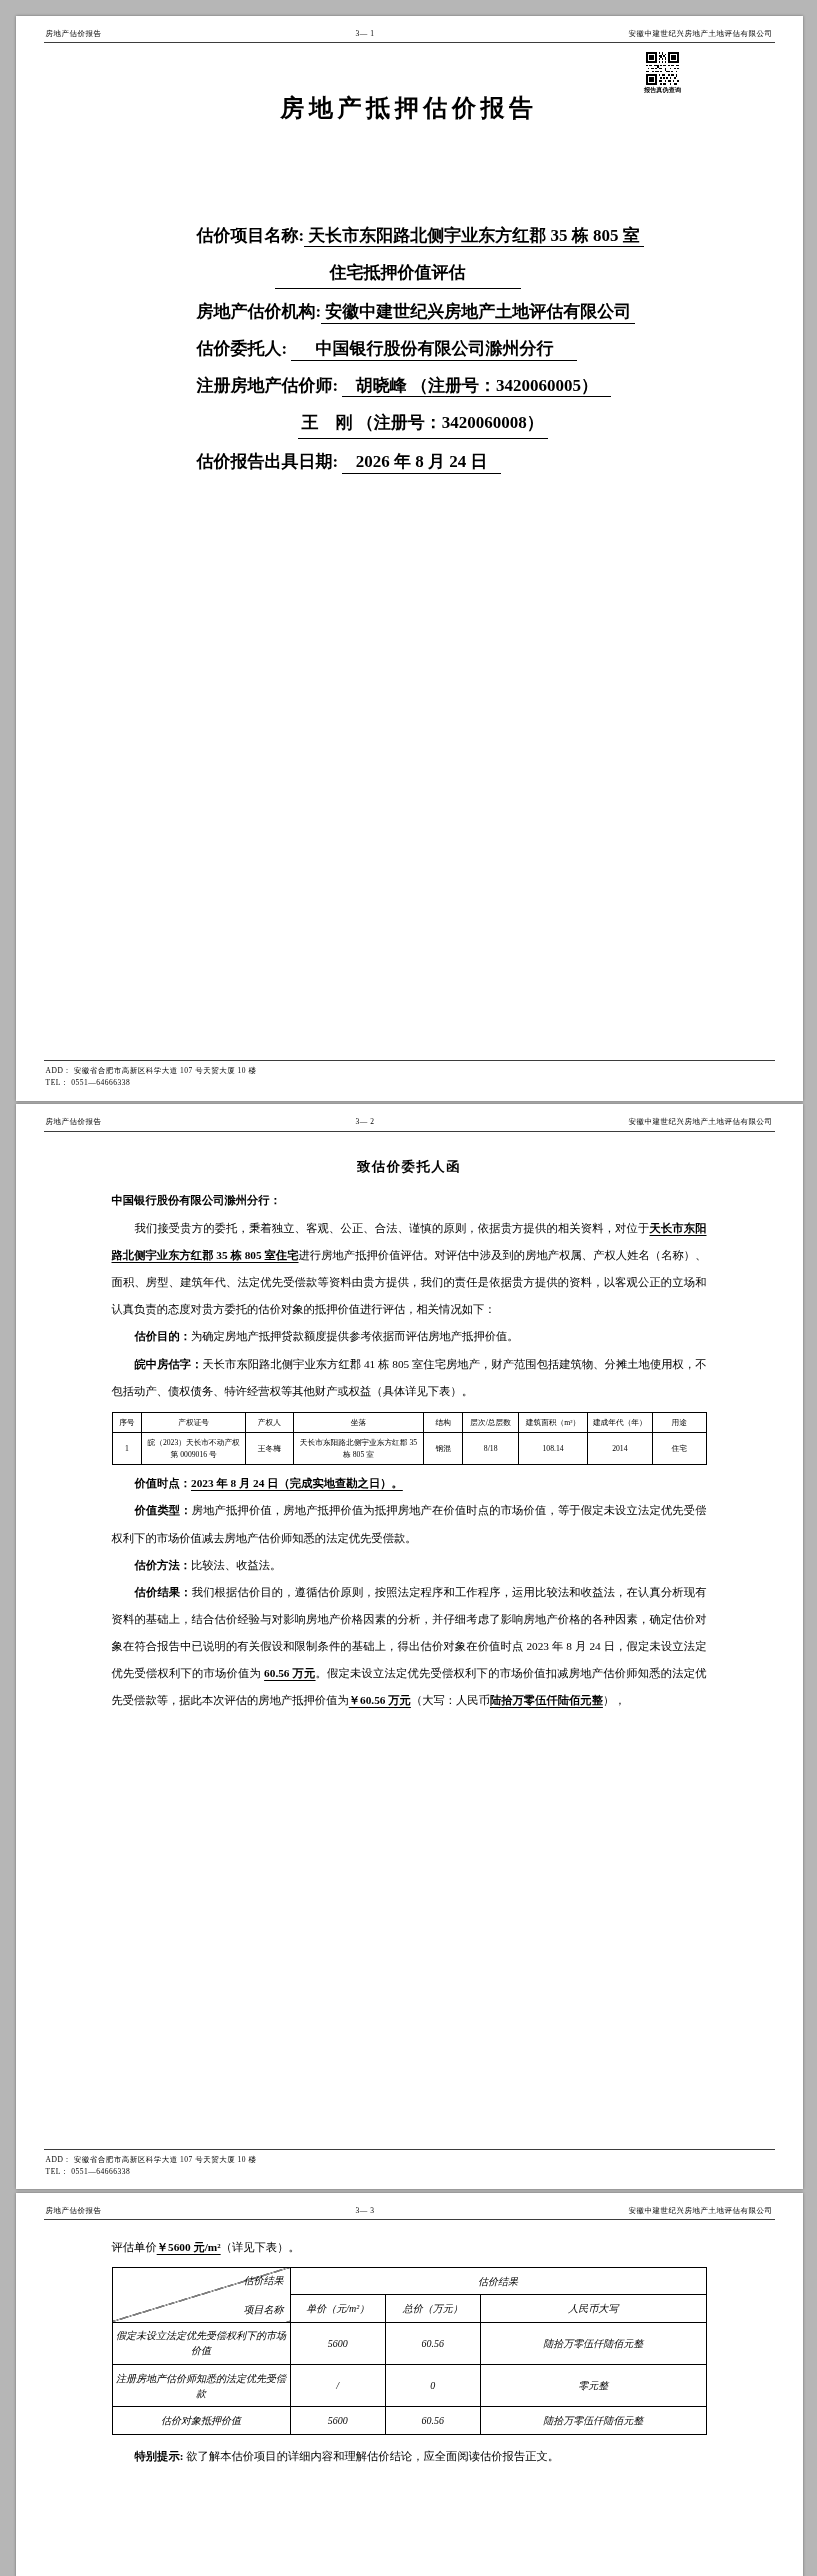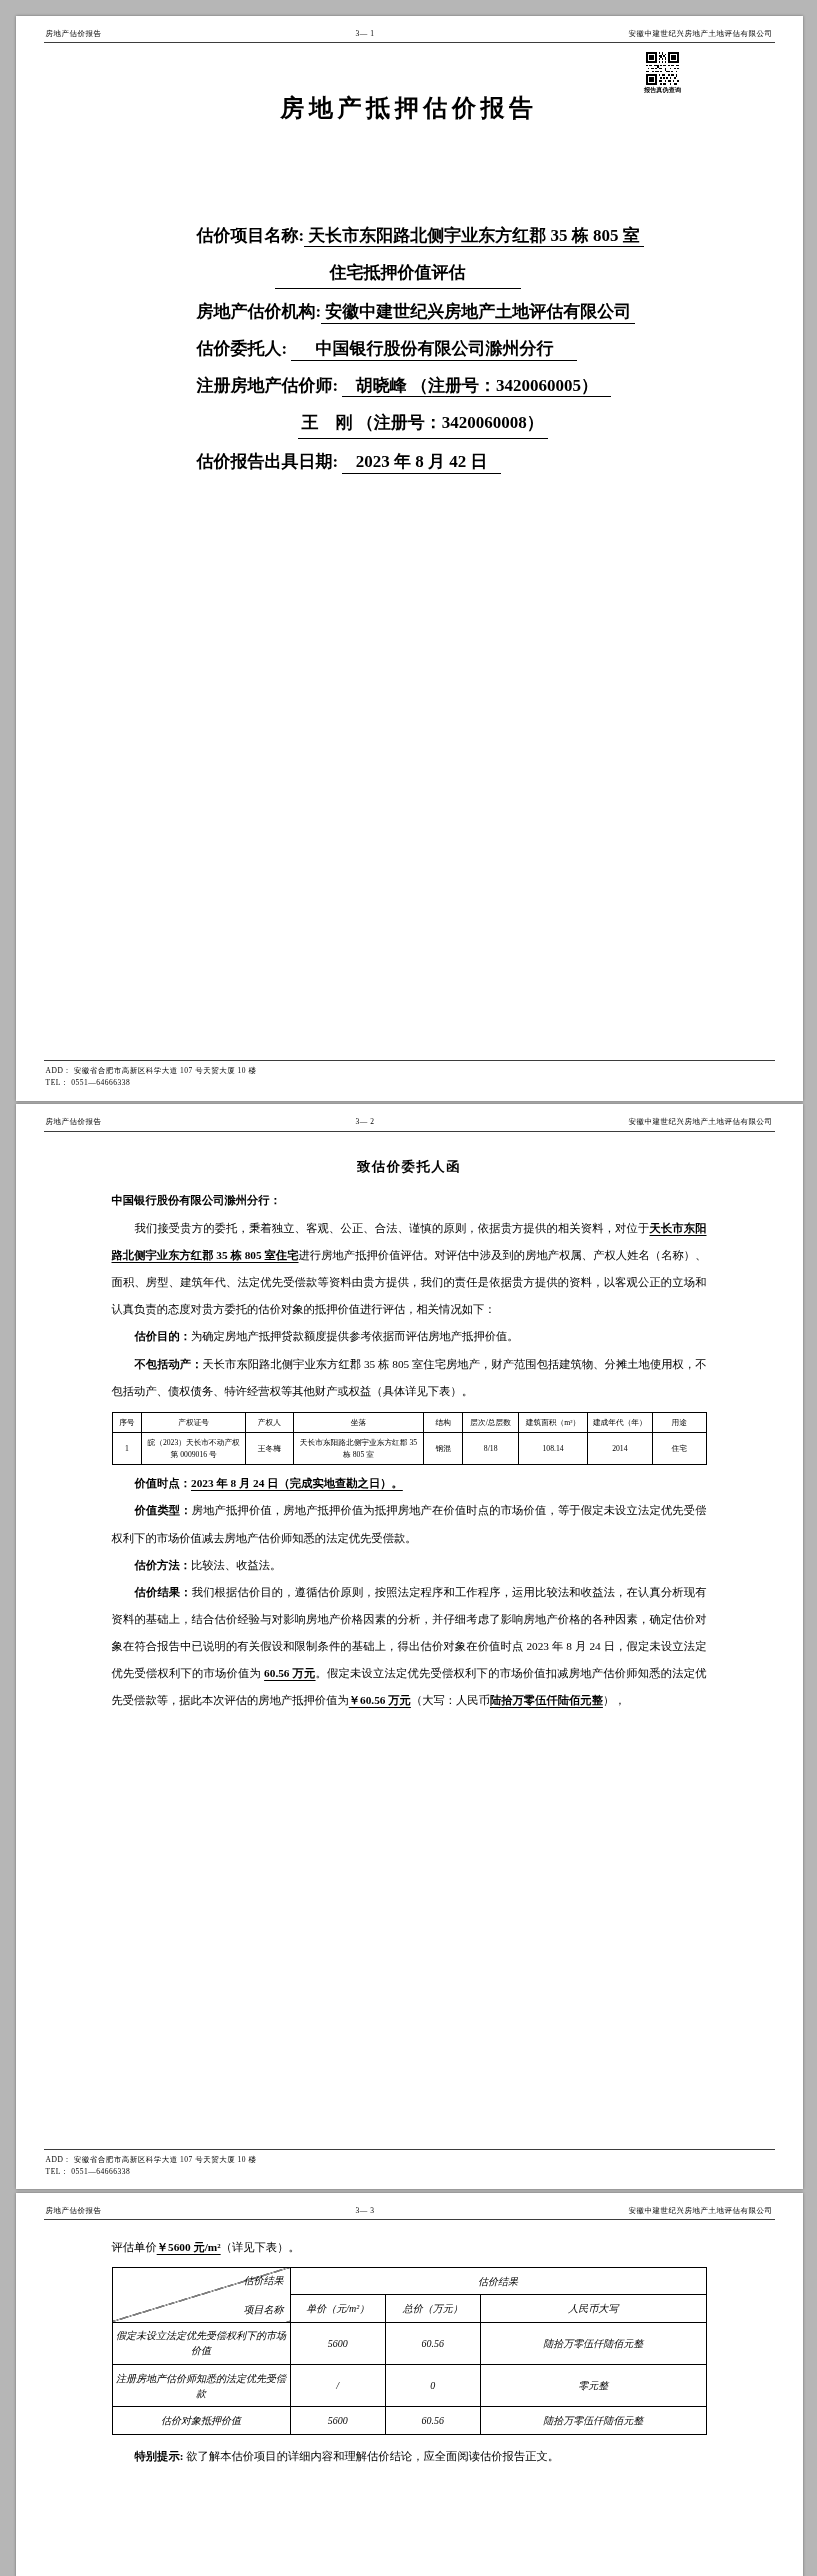--- a/index.html
+++ b/index.html
@@ -143,21 +143,21 @@
     <div class="cf-row">
       <span>估价委托人:</span> <span class="cf-value cf-wide">中国银行股份有限公司滁州分行</span>
     </div>
     <div class="cf-row">
       <span>注册房地产估价师:</span> <span class="cf-value cf-mid">胡晓峰 （注册号：3420060005）</span>
     </div>
     <div class="cf-row cf-cont-appraiser">
       <span class="cf-value">王　刚 （注册号：3420060008）</span>
     </div>
     <div class="cf-row">
-      <span>估价报告出具日期:</span> <span class="cf-value cf-mid">2023 年 8 月 42 日</span>
+      <span>估价报告出具日期:</span> <span class="cf-value cf-mid">2026 年 8 月 24 日</span>
     </div>
   </div>
 
   <div class="page-footer">
     <div>ADD： 安徽省合肥市高新区科学大道 107 号天贸大厦 10 楼</div>
     <div>TEL： 0551—64666338</div>
   </div>
 </div>
 
 <div class="page" id="page-2">
@@ -168,21 +168,21 @@
   </div>
 
   <div class="letter-body">
     <h2 class="letter-title">致估价委托人函</h2>
     <div class="salutation">中国银行股份有限公司滁州分行：</div>
 
     <p class="para"><span>我们接受贵方的委托，秉着独立、客观、公正、合法、谨慎的原则，依据贵方提供的相关资料，对位于</span><span class="bu">天长市东阳路北侧宇业东方红郡 35 栋 805 室住宅</span><span>进行房地产抵押价值评估。对评估中涉及到的房地产权属、产权人姓名（名称）、面积、房型、建筑年代、法定优先受偿款等资料由贵方提供，我们的责任是依据贵方提供的资料，以客观公正的立场和认真负责的态度对贵方委托的估价对象的抵押价值进行评估，相关情况如下：</span></p>
 
     <p class="para"><span class="plabel">估价目的：</span><span>为确定房地产抵押贷款额度提供参考依据而评估房地产抵押价值。</span></p>
 
-    <p class="para"><span class="plabel">不包括动产：</span><span>天长市东阳路北侧宇业东方红郡 35 栋 805 室住宅房地产，财产范围包括建筑物、分摊土地使用权，不包括动产、债权债务、特许经营权等其他财产或权益（具体详见下表）。</span></p>
+    <p class="para"><span class="plabel">皖中房估字：</span><span>天长市东阳路北侧宇业东方红郡 41 栋 805 室住宅房地产，财产范围包括建筑物、分摊土地使用权，不包括动产、债权债务、特许经营权等其他财产或权益（具体详见下表）。</span></p>
 
     <table class="ptable">
       <colgroup>
         <col style="width:5%">
           <col style="width:17.5%">
           <col style="width:8%">
           <col style="width:22%">
           <col style="width:6.5%">
           <col style="width:9.5%">
           <col style="width:11.5%">

